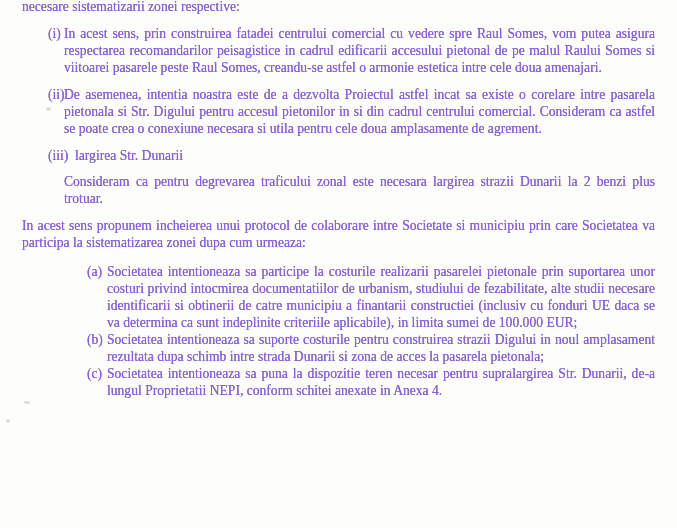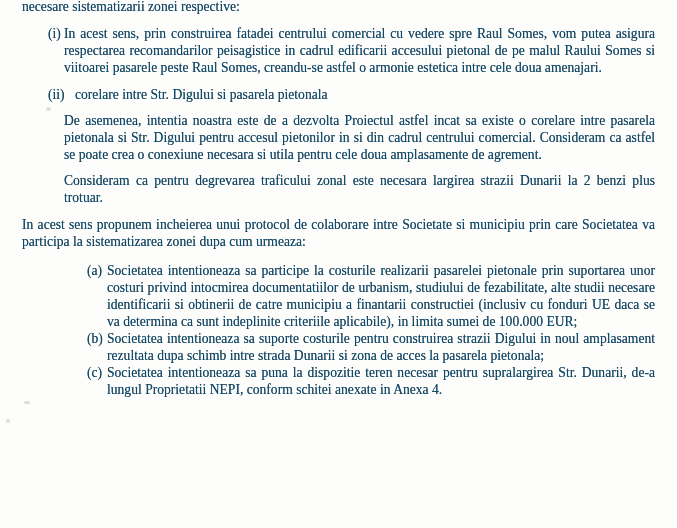--- a/index.html
+++ b/index.html
@@ -11,21 +11,21 @@
     position: relative;
     box-sizing: border-box;
     width: 677px;
     height: 528px;
     padding: 0 22px;
     background: #fdfdfc;
     overflow: hidden;
     font-family: "Liberation Serif", serif;
     font-size: 13.6px;
     line-height: 17px;
-    color: #0c4a6e;
+    color: #8b5cf6;
     text-shadow: 0 0 0.4px rgba(0,0,0,0.55);
   }
   .intro-line {
     margin: -2px 0 0 0;
     text-align: justify;
   }
   .roman-item {
     position: relative;
     padding-left: 53px;
     margin-top: 10px;
@@ -79,24 +79,27 @@
 
   <p class="intro-line">necesare sistematizarii zonei respective:</p>
 
   <div class="roman-item">
     <span class="rlabel">(i)</span>
   </div>
   <p class="sub-para">In acest sens, prin construirea fatadei centrului comercial cu vedere spre Raul Somes, vom putea asigura respectarea recomandarilor peisagistice in cadrul edificarii accesului pietonal de pe malul Raului Somes si viitoarei pasarele peste Raul Somes, creandu-se astfel o armonie estetica intre cele doua amenajari.</p>
 
   <div class="roman-item">
     <span class="rlabel">(ii)</span>
-    <span>corelare intre Str. Digului si pasarela pietonala</span>
   </div>
   <p class="sub-para">De asemenea, intentia noastra este de a dezvolta Proiectul astfel incat sa existe o corelare intre pasarela pietonala si Str. Digului pentru accesul pietonilor in si din cadrul centrului comercial. Consideram ca astfel se poate crea o conexiune necesara si utila pentru cele doua amplasamente de agrement.</p>
 
+  <div class="roman-item">
+    <span class="rlabel">(iii)</span>
+    <span>largirea Str. Dunarii</span>
+  </div>
   <p class="sub-para">Consideram ca pentru degrevarea traficului zonal este necesara largirea strazii Dunarii la 2 benzi plus trotuar.</p>
 
   <p class="main-para">In acest sens propunem incheierea unui protocol de colaborare intre Societate si municipiu prin care Societatea va participa la sistematizarea zonei dupa cum urmeaza:</p>
 
   <div class="letter-list">
     <div class="letter-item">
       <span class="llabel">(a)</span>
       <span>Societatea intentioneaza sa participe la costurile realizarii pasarelei pietonale prin suportarea unor costuri privind intocmirea documentatiilor de urbanism, studiului de fezabilitate, alte studii necesare identificarii si obtinerii de catre municipiu a finantarii constructiei (inclusiv cu fonduri UE daca se va determina ca sunt indeplinite criteriile aplicabile), in limita sumei de 100.000 EUR;</span>
     </div>
     <div class="letter-item">

